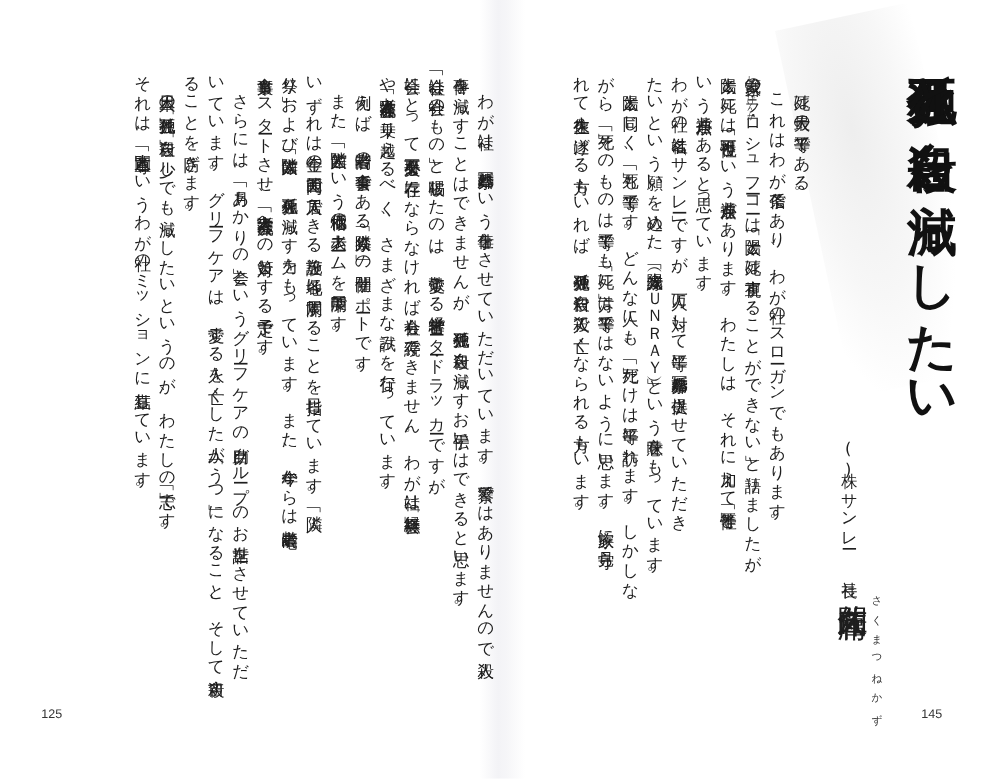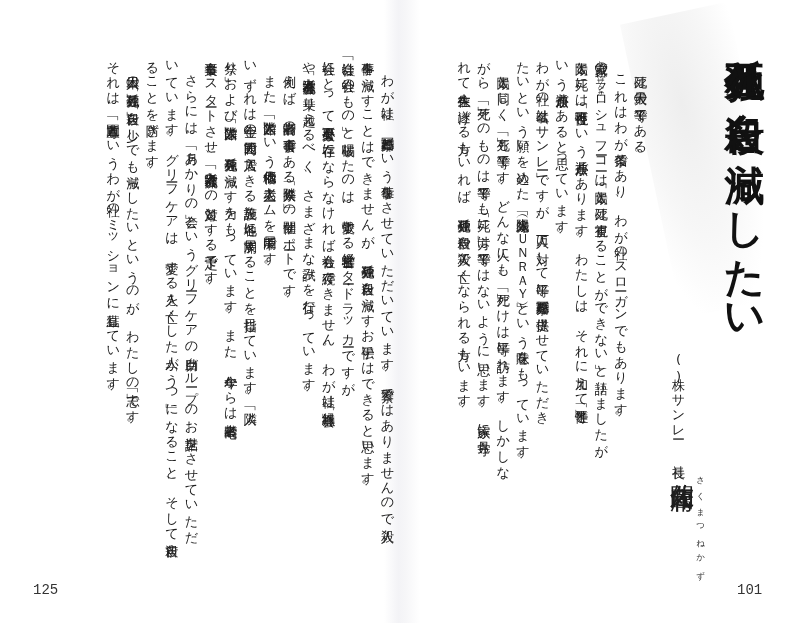--- a/index.html
+++ b/index.html
@@ -61,23 +61,23 @@
   .author-ruby {
     position: absolute; left: 695px; top: 470px;
     writing-mode: vertical-rl; text-orientation: upright;
     font-size: 8.5px; letter-spacing: 6px; color: #333;
   }
   .ruby-small {
     position: absolute; writing-mode: vertical-rl; text-orientation: upright;
     font-size: 6.5px; letter-spacing: 0; color: #333;
   }
   .page-num {
-    position: absolute; top: 582px;
-    font-family: Liberation Mono, monospace;
-    font-size: 14px; color: #333;
+    position: absolute; top: 566px;
+    font-family: Liberation Sans, sans-serif;
+    font-size: 10px; color: #333;
   }
   .pn-left { left: 33px; }
   .pn-right { left: 737px; }
 </style>
 </head>
 <body>
 
 <div class="spread">
   <div class="page page-left"></div>
   <div class="page page-right"></div>
@@ -104,14 +104,14 @@
     <span class="para">　わが社は、冠婚葬祭という仕事をさせていただいています。警察ではありませんので殺人<br>事件を減らすことはできませんが、孤独死や自殺を減らすお手伝いはできると思います。</span>
     <span class="para">「会社は社会のもの」と喝破したのは、敬愛する経営学者ピーター・ドラッカーですが、<br>社会にとって必要不可欠な存在にならなければ会社も存続できません。わが社は「無縁社会」<br>や「老人漂流社会」を乗り越えるべく、さまざまな試みを行なっています。</span>
     <span class="para">　例えば、高齢者の食事会である「隣人祭り」の開催サポートです。</span>
     <span class="para">　また、「隣人館」という低価格の老人ホームを展開中です。</span>
     <span class="para">いずれは年金の範囲内で入居できる施設を各地に展開することを目指しています。「隣人<br>祭り」および「隣人館」は、孤独死を減らす力をもっています。また、今年からは高齢者宅<br>食事業もスタートさせ、「老人漂流社会」への対策とする予定です。</span>
     <span class="para">　さらには、「月あかりの会」というグリーフケアの自助グループのお世話をさせていただ<br>いています。グリーフケアは、愛する人を亡くした人が「うつ」になること、そして自殺す<br>ることを防ぎます。</span>
     <span class="para">　日本人の「孤独死」と「自殺」を少しでも減らしたいというのが、わたしの「志」です。<br>それは、「人間尊重」というわが社のミッションに直結しています。</span>
   </div>
 
   <div class="page-num pn-left">125</div>
-  <div class="page-num pn-right">101</div>
+  <div class="page-num pn-right">145</div>
 </div>
 
 </body></html>

